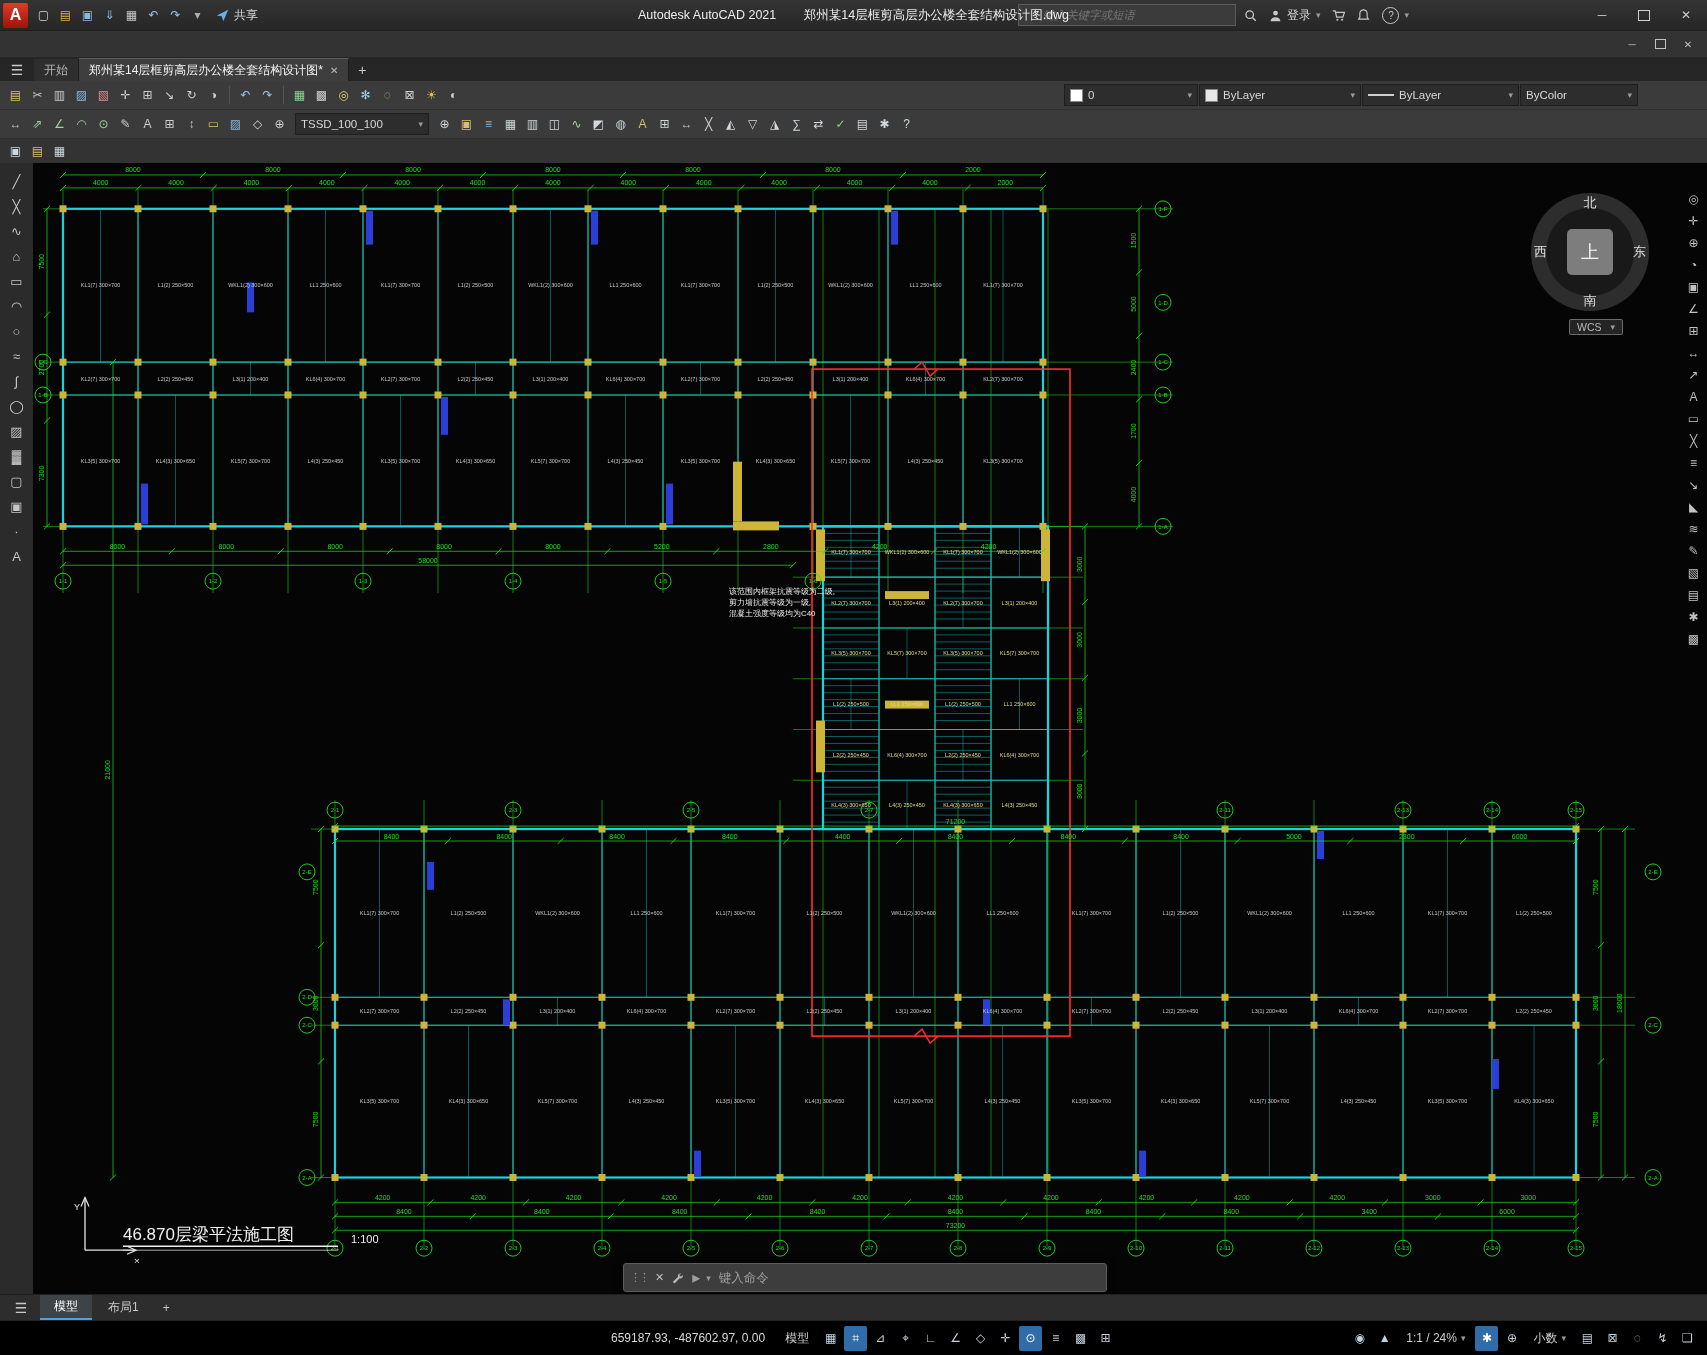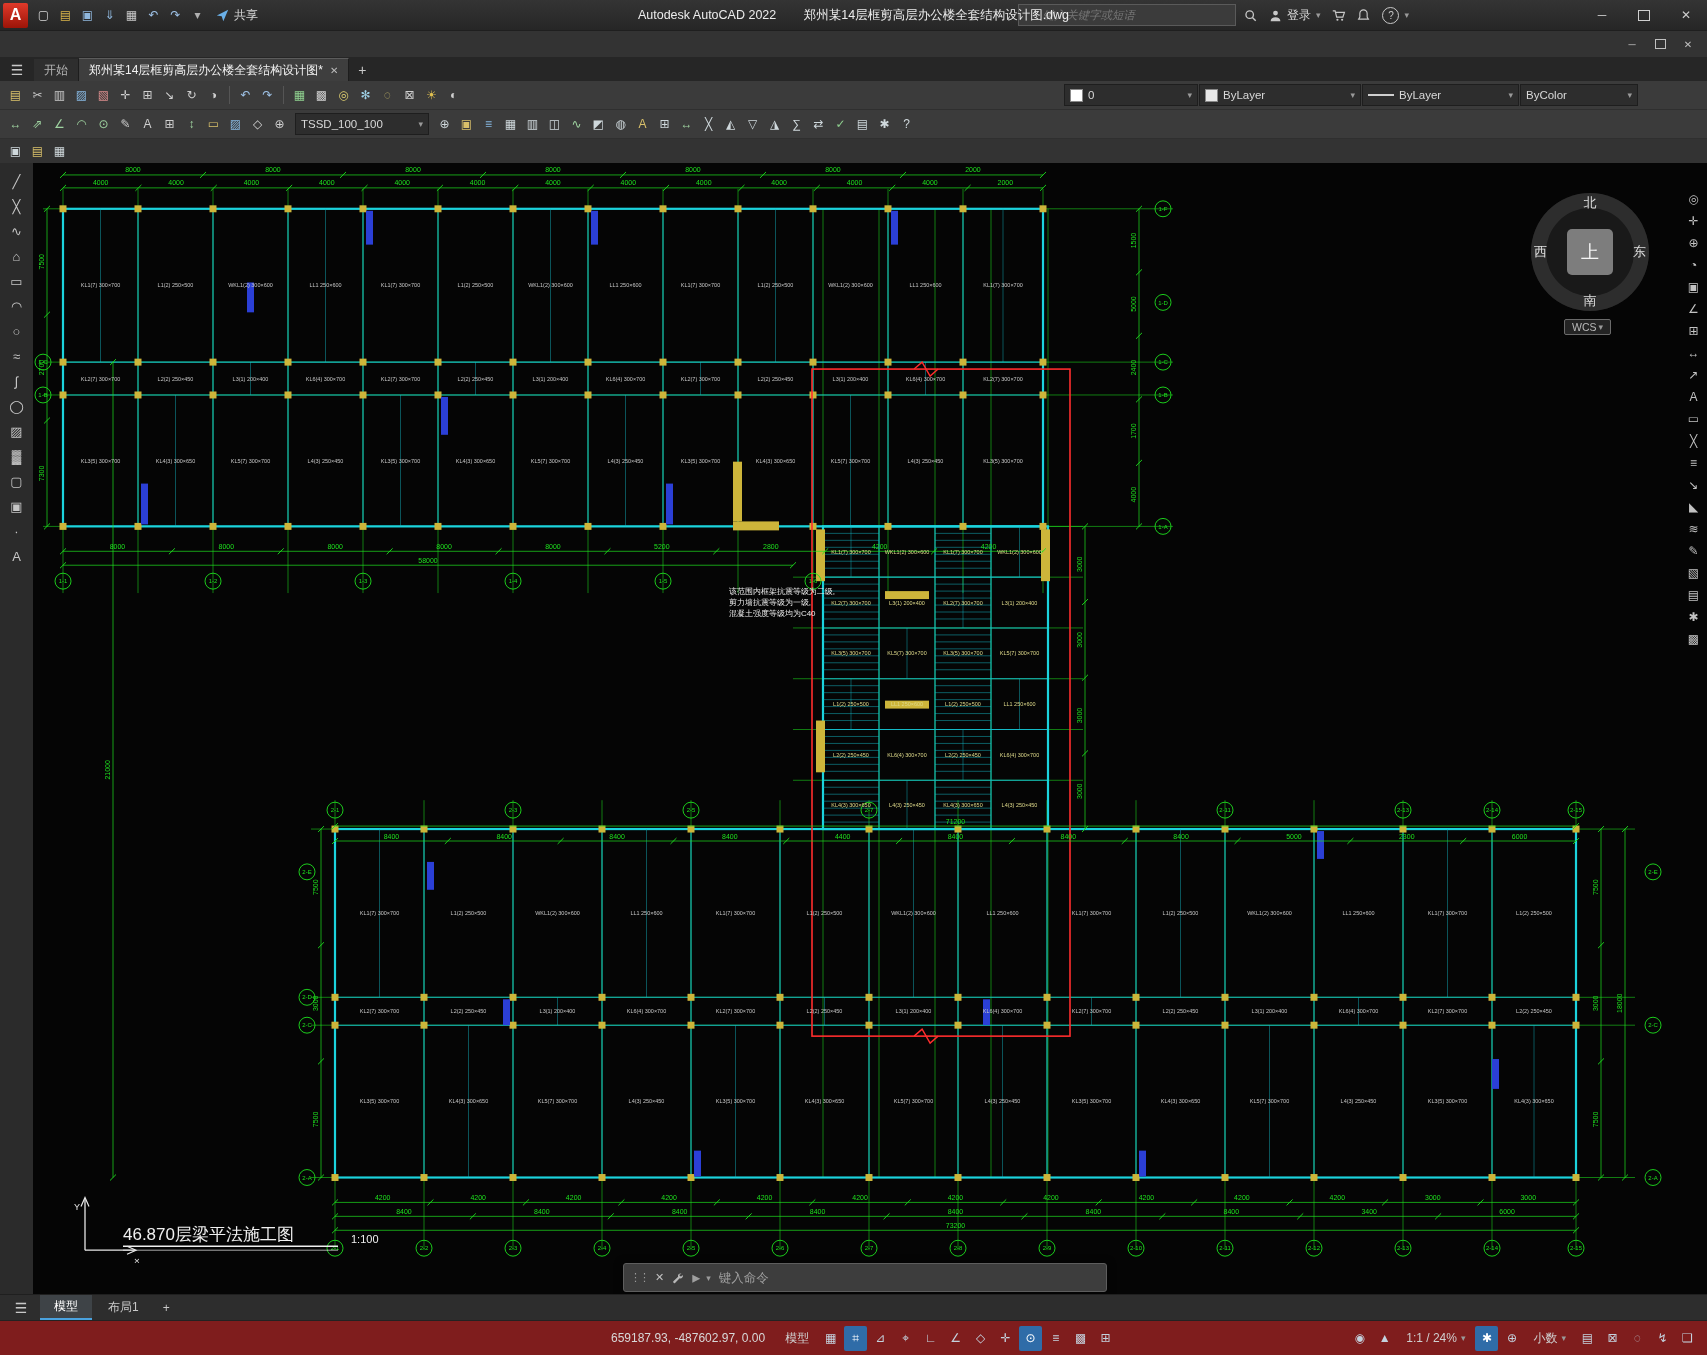--- a/index.html
+++ b/index.html
@@ -64,42 +64,42 @@
   .canvas{flex:1;position:relative;background:#050505;overflow:hidden;}
   #cad{position:absolute;inset:0;width:100%;height:100%;}
 
   .compass{position:absolute;top:30px;right:58px;width:118px;height:118px;border-radius:50%;background:rgba(130,130,130,0.16);box-shadow:inset 0 0 0 15px rgba(58,58,58,0.62);}
   .c-label{position:absolute;color:#dedede;font-size:13px;}
   .c-n{top:1px;left:50%;transform:translateX(-50%);}
   .c-s{bottom:1px;left:50%;transform:translateX(-50%);}
   .c-w{left:3px;top:50%;transform:translateY(-50%);}
   .c-e{right:3px;top:50%;transform:translateY(-50%);}
   .c-center{position:absolute;left:50%;top:50%;transform:translate(-50%,-50%);width:46px;height:46px;background:#7d7d7d;border-radius:5px;display:flex;align-items:center;justify-content:center;color:#f4f4f4;font-size:18px;}
-  .wcs{position:absolute;top:156px;right:96px;border:1px solid #6a6a6a;background:rgba(62,62,62,0.55);color:#b9b9b9;font-size:10.5px;padding:1px 7px;border-radius:2px;display:flex;gap:2px;align-items:center;}
+  .wcs{position:absolute;top:156px;right:84px;border:1px solid #6a6a6a;background:rgba(62,62,62,0.55);color:#b9b9b9;font-size:10.5px;padding:1px 7px;border-radius:2px;display:flex;gap:9px;align-items:center;}
 
   .right-tools{position:absolute;top:26px;right:3px;display:flex;flex-direction:column;gap:2px;align-items:center;}
   .rtool{width:21px;height:20px;display:flex;align-items:center;justify-content:center;color:#c2c2c2;font-size:12px;}
 
   .cmd-history{position:absolute;left:650px;top:1038px;font-size:12.5px;color:#d0d0d0;font-family:"DejaVu Sans Mono","Liberation Mono",monospace;line-height:19px;white-space:nowrap;}
   .cmd-history .hl{background:rgba(128,128,128,0.5);padding:0 5px;display:inline-block;margin-top:1px;}
   .cmd-bar{position:absolute;left:590px;top:1100px;width:470px;height:27px;background:#3d3d3d;border:1px solid #5d5d5d;border-radius:3px;display:flex;align-items:center;padding:0 6px;gap:7px;box-shadow:0 1px 8px rgba(0,0,0,0.7);}
   .cmd-grip{color:#9a9a9a;font-size:11px;letter-spacing:-2px;}
   .cmd-close{color:#c0c0c0;font-size:11px;}
   .cmd-field{flex:1;display:flex;align-items:center;gap:6px;color:#9f9f9f;}
   .cmd-field input{flex:1;background:transparent;border:none;outline:none;color:#cfcfcf;font-size:12.5px;font-family:inherit;}
   .cmd-field input::placeholder{color:#9f9f9f;}
 
   
   .layout-tabs{height:25px;background:#2d2d2d;display:flex;align-items:center;padding-left:4px;gap:2px;font-size:12px;color:#c9c9c9;flex:0 0 auto;border-top:1px solid #1f1f1f;}
   .ltab{padding:3px 14px;}
   .ltab.active{background:#3e4347;border-bottom:2px solid #4aa3e0;color:#fff;}
   .ltab-plus{padding:2px 8px;color:#c8c8c8;}
 
   
-  .statusbar{height:34px;background:#7f1d1d;display:flex;align-items:center;font-size:12px;color:#cfcfcf;padding:0 8px;gap:3px;flex:0 0 auto;border-top:1px solid #222;}
+  .statusbar{height:34px;background:#000000;display:flex;align-items:center;font-size:12px;color:#cfcfcf;padding:0 8px;gap:3px;flex:0 0 auto;border-top:1px solid #222;}
   .sb-spacer{width:590px;flex:0 0 auto;}
   .sb-coords{padding:0 10px;color:#d8d8d8;white-space:nowrap;}
   .sb-text{padding:0 7px;display:flex;align-items:center;gap:4px;white-space:nowrap;}
   .sb-icon{min-width:23px;height:25px;display:flex;align-items:center;justify-content:center;border-radius:2px;color:#c4d2de;font-size:12px;}
   .sb-icon.active{background:#2f6ca8;color:#fff;}
   .sb-right{margin-left:auto;display:flex;align-items:center;gap:3px;}
   .icsvg{display:block;}
 </style>
 </head>
 <body>
@@ -118,21 +118,21 @@
         <div class="qicon" style="color: rgb(159, 195, 232);">↷</div>
         <div class="qicon" style="color: rgb(176, 176, 176);">▾</div>
       </div>
     <div class="share">
       <svg class="icsvg" width="13" height="13" viewBox="0 0 16 16">
           <path d="M1 8 L15 1 L9 15 L7 9 Z" fill="#6ab0e8"></path>
         </svg>
       <span>共享</span>
     </div>
     <div class="tb-center">
-      <span>Autodesk AutoCAD 2022</span>
+      <span>Autodesk AutoCAD 2021</span>
       <span style="margin-left:24px">郑州某14层框剪高层办公楼全套结构设计图.dwg</span>
     </div>
     <div class="tb-right">
       <div class="search">
         <input placeholder="键入关键字或短语" style="">
       </div>
       <div class="qicon">
         <svg class="icsvg" width="13" height="13" viewBox="0 0 16 16">
             <circle cx="7" cy="7" r="4.6" fill="none" stroke="#c8c8c8" stroke-width="1.6"></circle>
             <line x1="10.4" y1="10.4" x2="14.4" y2="14.4" stroke="#c8c8c8" stroke-width="1.8"></line>

